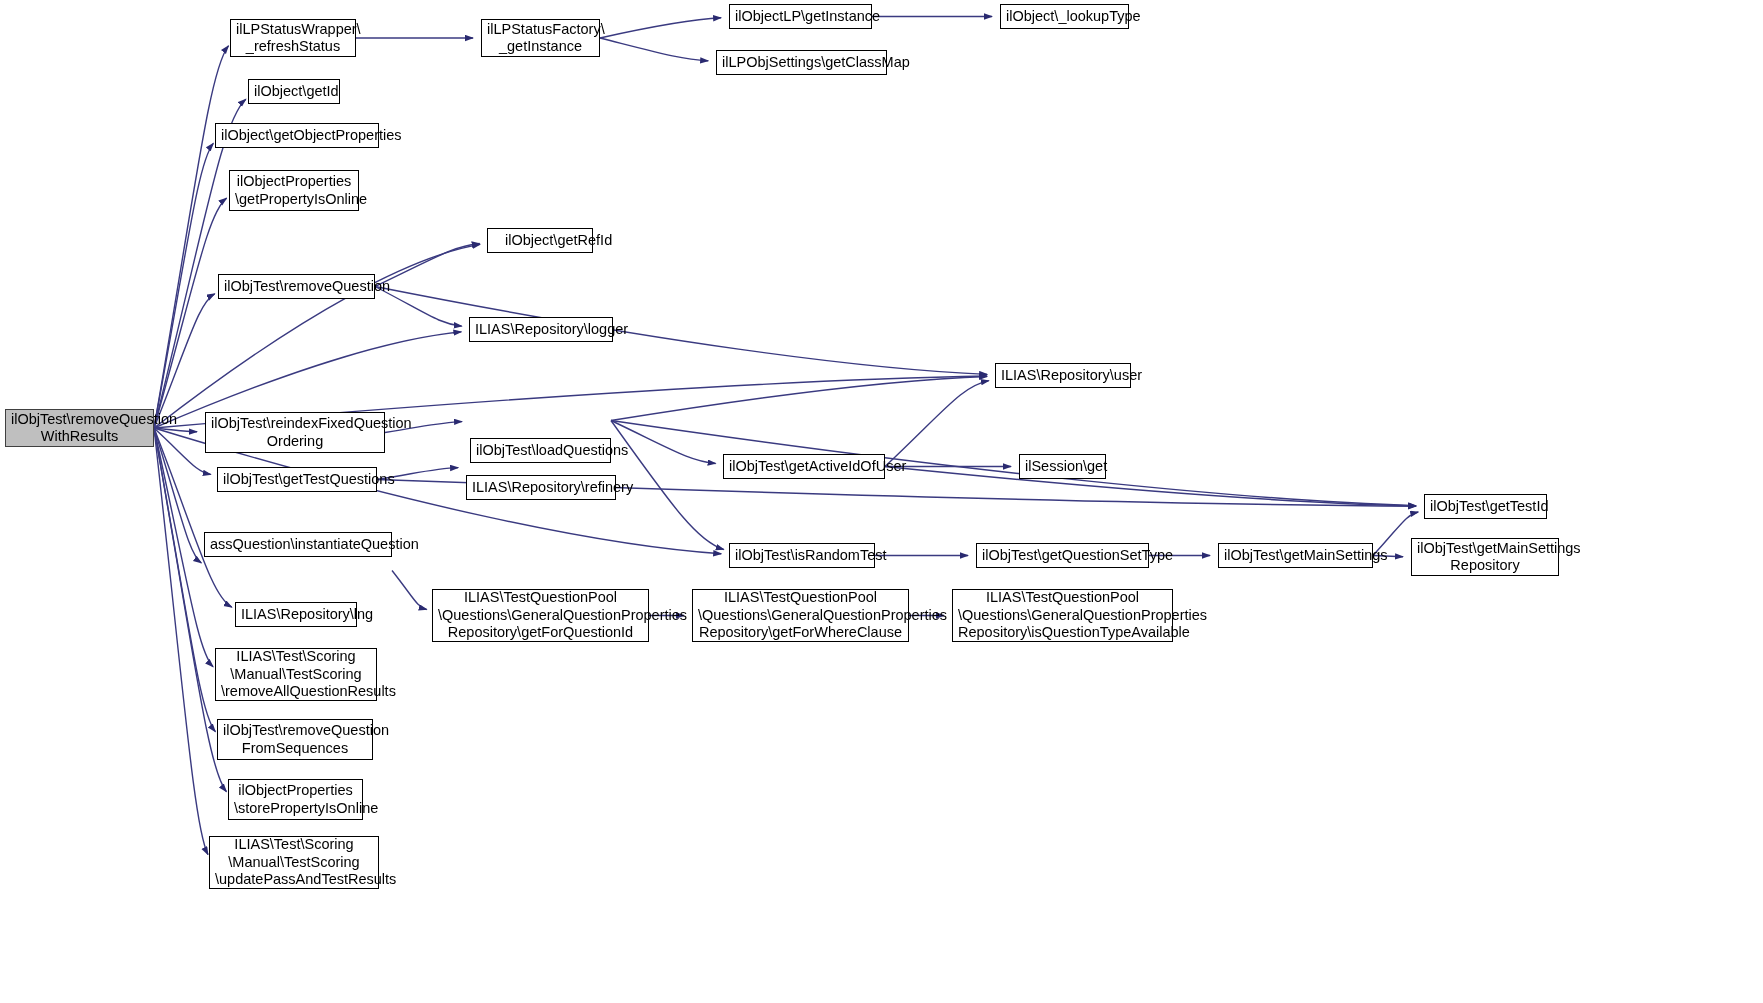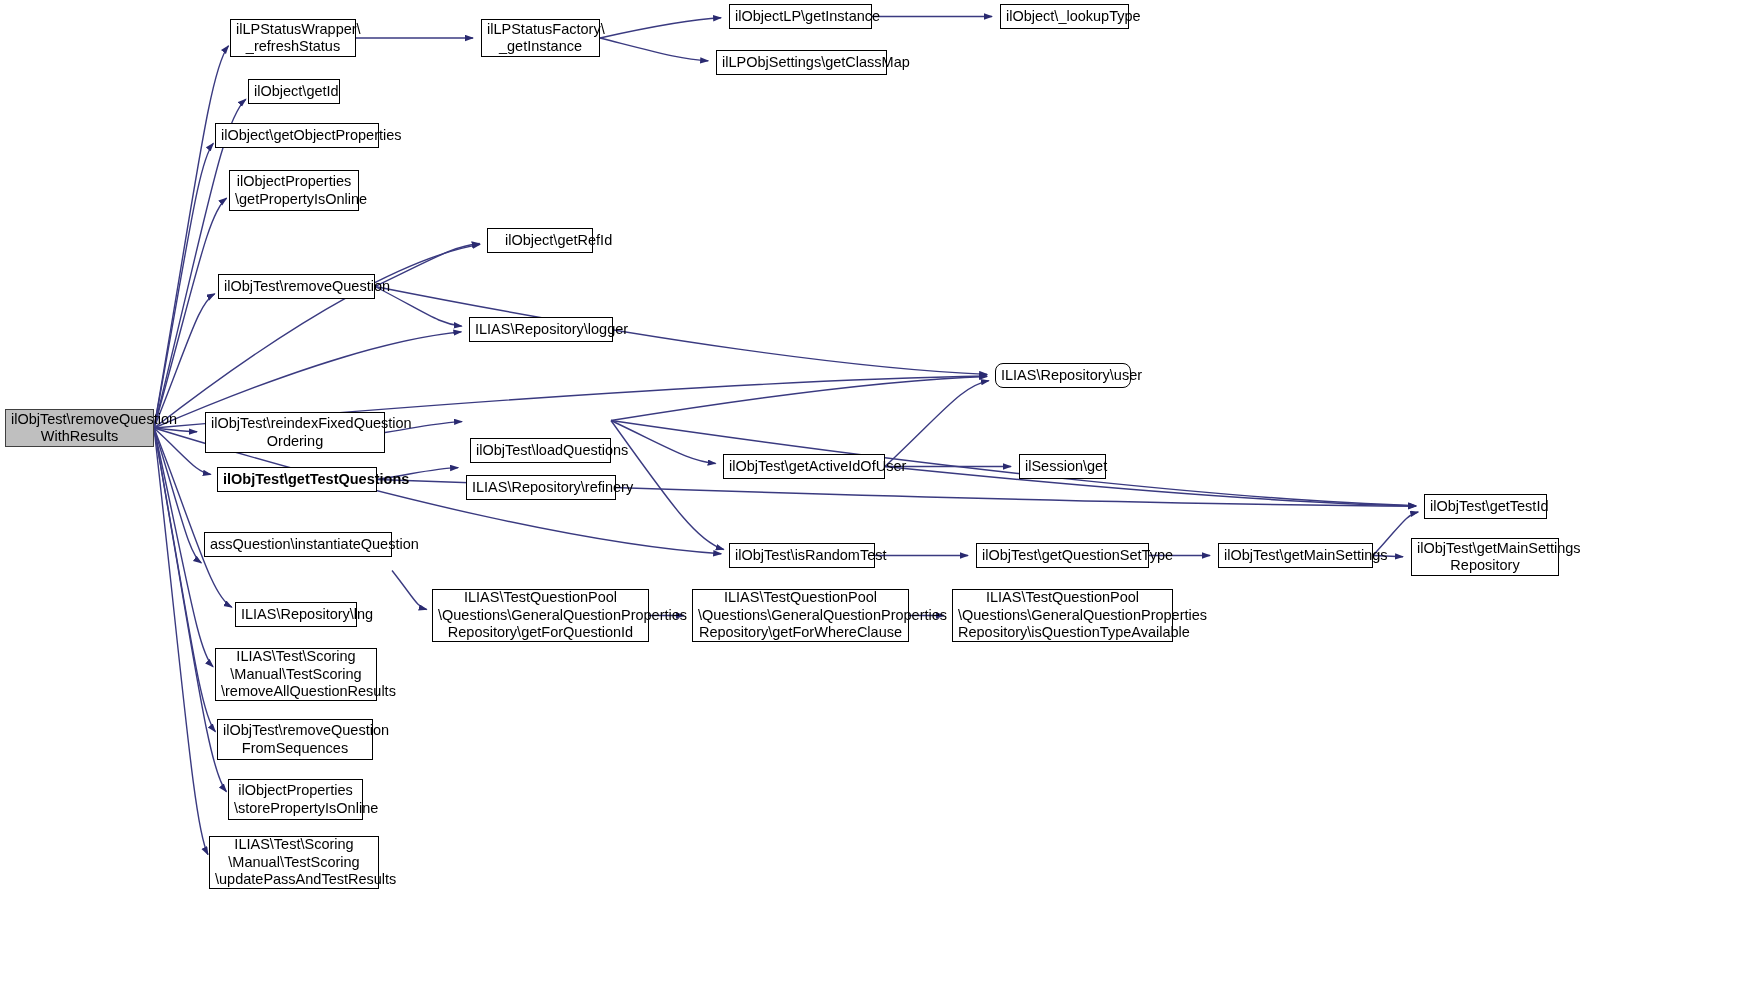--- a/index.html
+++ b/index.html
@@ -112,29 +112,29 @@
       <div class="node" style="left: 729px; top: 4px; width: 143px; height: 25px;"><span class="nlabel">ilObjectLP\getInstance</span></div>
       <div class="node" style="left: 1000px; top: 4px; width: 129px; height: 25px;"><span class="nlabel">ilObject\_lookupType</span></div>
       <div class="node" style="left: 716px; top: 50px; width: 171px; height: 25px;"><span class="nlabel">ilLPObjSettings\getClassMap</span></div>
       <div class="node" style="left: 248px; top: 79px; width: 92px; height: 25px;"><span class="nlabel">ilObject\getId</span></div>
       <div class="node" style="left: 215px; top: 123px; width: 164px; height: 25px;"><span class="nlabel">ilObject\getObjectProperties</span></div>
       <div class="node" style="left: 229px; top: 170px; width: 130px; height: 41px;"><span class="nlabel">ilObjectProperties
 \getPropertyIsOnline</span></div>
       <div class="node" style="left: 487px; top: 228px; width: 106px; height: 25px; padding-left: 17px;"><span class="nlabel">ilObject\getRefId</span></div>
       <div class="node" style="left: 218px; top: 274px; width: 157px; height: 25px;"><span class="nlabel">ilObjTest\removeQuestion</span></div>
       <div class="node" style="left: 469px; top: 317px; width: 144px; height: 25px;"><span class="nlabel">ILIAS\Repository\logger</span></div>
-      <div class="node" style="left: 995px; top: 363px; width: 136px; height: 25px; border-radius: 8px;"><span class="nlabel">ILIAS\Repository\user</span></div>
+      <div class="node" style="left: 995px; top: 363px; width: 136px; height: 25px;"><span class="nlabel">ILIAS\Repository\user</span></div>
       <div class="node" style="left: 205px; top: 412px; width: 180px; height: 41px;"><span class="nlabel">ilObjTest\reindexFixedQuestion
 Ordering</span></div>
       <div class="node" style="left: 470px; top: 428px; width: 141px; height: 25px; margin-top: 10px;"><span class="nlabel">ilObjTest\loadQuestions</span></div>
       <div class="node" style="left: 1424px; top: 494px; width: 123px; height: 25px;"><span class="nlabel">ilObjTest\getTestId</span></div>
       <div class="node" style="left: 466px; top: 475px; width: 150px; height: 25px;"><span class="nlabel">ILIAS\Repository\refinery</span></div>
       <div class="node" style="left: 723px; top: 454px; width: 162px; height: 25px; justify-content: flex-end;"><span class="nlabel">ilObjTest\getActiveIdOfUser</span></div>
       <div class="node" style="left: 1019px; top: 454px; width: 87px; height: 25px;"><span class="nlabel">ilSession\get</span></div>
-      <div class="node" style="left: 217px; top: 467px; width: 160px; height: 25px; font-weight: bold;"><span class="nlabel">ilObjTest\getTestQuestions</span></div>
+      <div class="node" style="left: 217px; top: 467px; width: 160px; height: 25px;"><span class="nlabel">ilObjTest\getTestQuestions</span></div>
       <div class="node" style="left: 729px; top: 543px; width: 146px; height: 25px;"><span class="nlabel">ilObjTest\isRandomTest</span></div>
       <div class="node" style="left: 976px; top: 543px; width: 173px; height: 25px;"><span class="nlabel">ilObjTest\getQuestionSetType</span></div>
       <div class="node" style="left: 1218px; top: 543px; width: 155px; height: 25px;"><span class="nlabel">ilObjTest\getMainSettings</span></div>
       <div class="node" style="left: 1411px; top: 538px; width: 148px; height: 38px;"><span class="nlabel">ilObjTest\getMainSettings
 Repository</span></div>
       <div class="node" style="left: 204px; top: 532px; width: 188px; height: 25px;"><span class="nlabel">assQuestion\instantiateQuestion</span></div>
       <div class="node" style="left: 432px; top: 589px; width: 217px; height: 53px;"><span class="nlabel">ILIAS\TestQuestionPool
 \Questions\GeneralQuestionProperties
 Repository\getForQuestionId</span></div>
       <div class="node" style="left: 692px; top: 589px; width: 217px; height: 53px;"><span class="nlabel">ILIAS\TestQuestionPool

